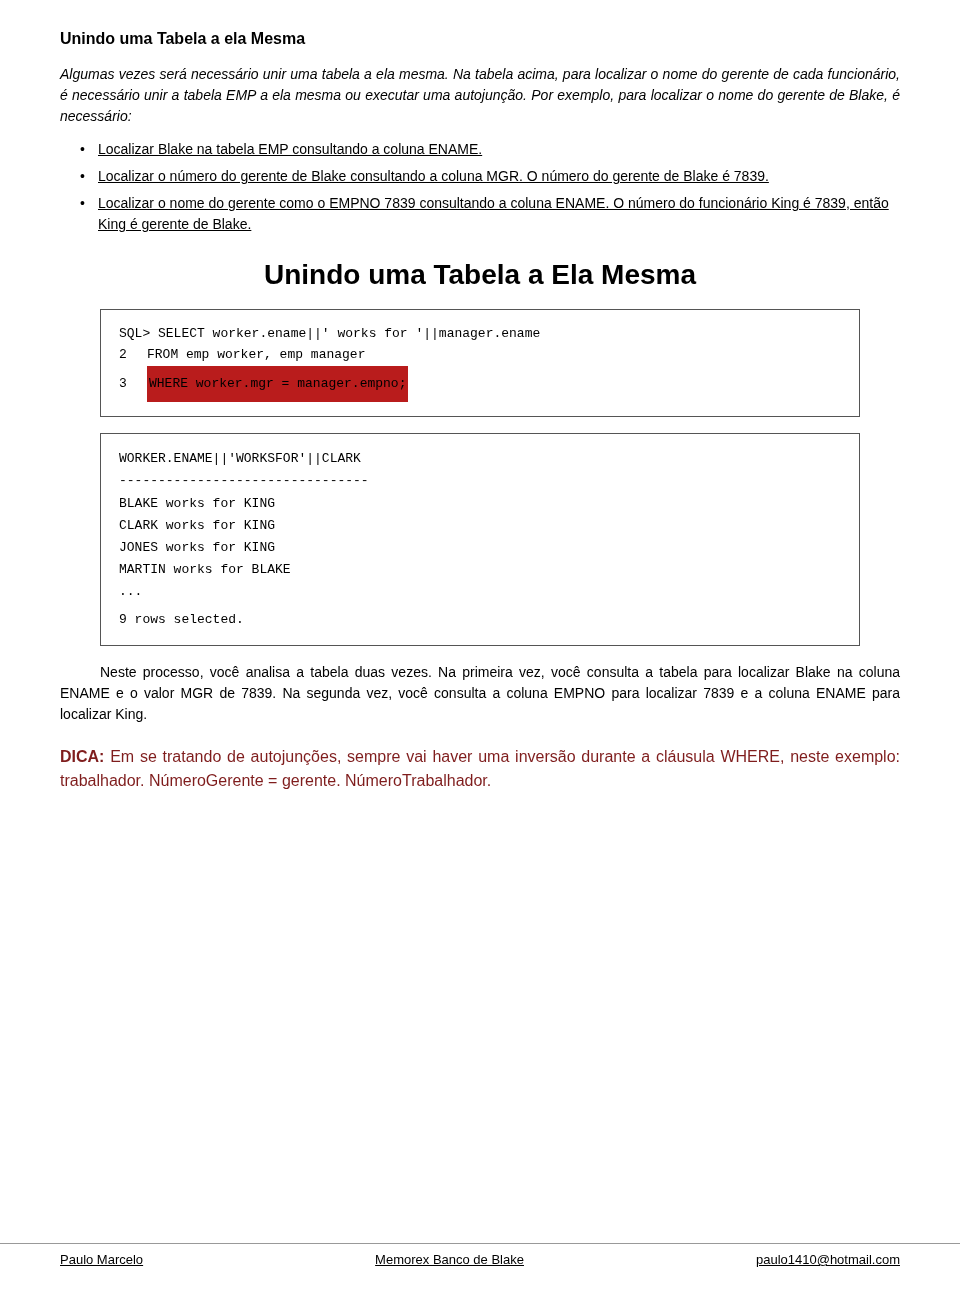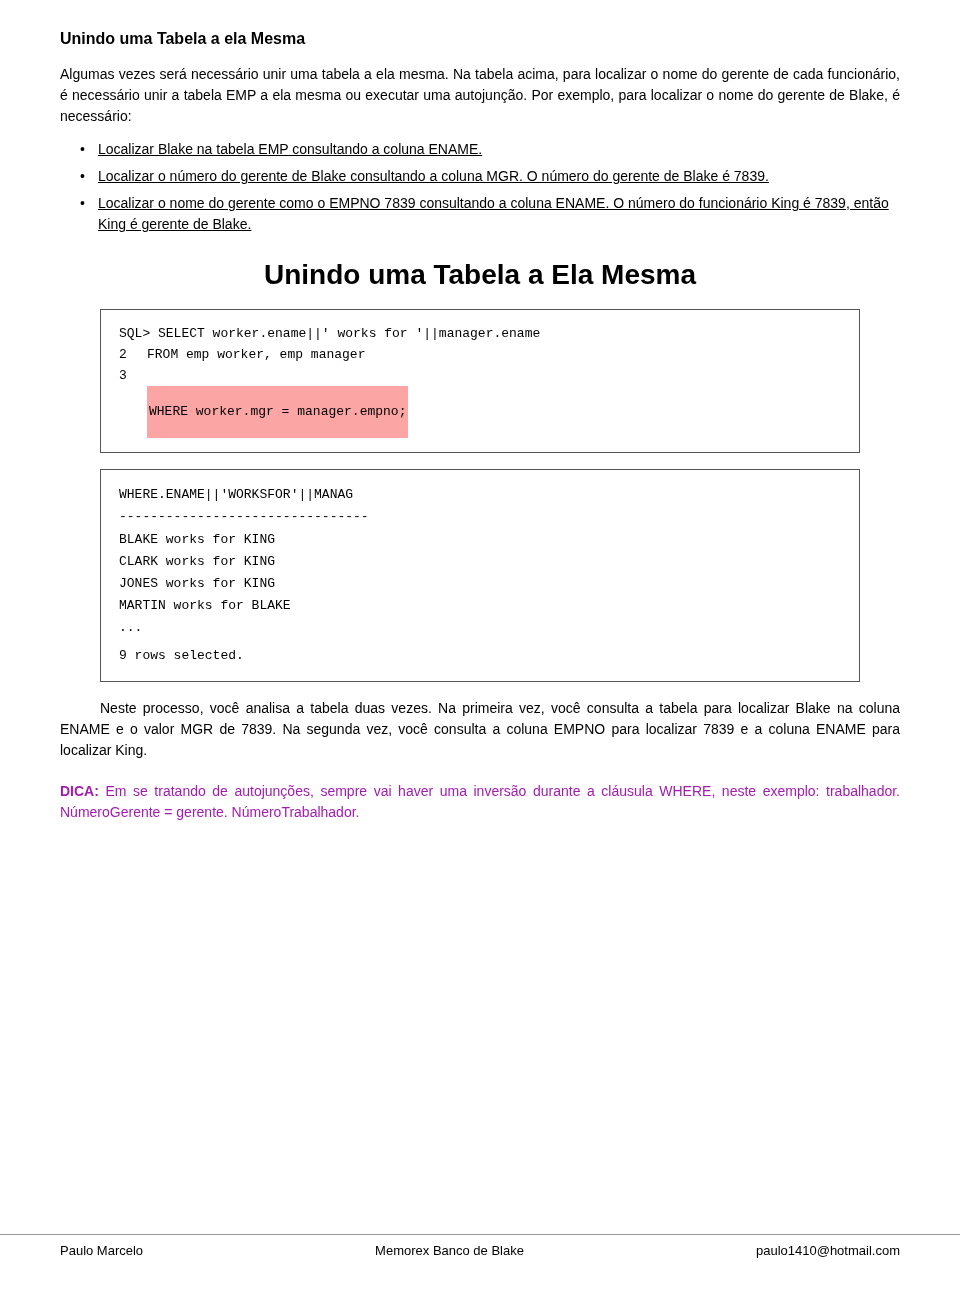--- a/index.html
+++ b/index.html
@@ -16,20 +16,21 @@
     h1.page-title {
       font-size: 16px;
       font-weight: bold;
       margin-bottom: 16px;
       text-align: left;
     }
     p.body-text {
       margin-bottom: 12px;
       line-height: 1.5;
       text-align: justify;
+      font-style: italic;
     }
     ul.bullet-list {
       list-style: none;
       margin-bottom: 12px;
       padding-left: 20px;
     }
     ul.bullet-list li {
       position: relative;
       padding-left: 18px;
       margin-bottom: 6px;
@@ -53,62 +54,62 @@
       border: 1px solid #555;
       background: #fff;
       padding: 14px 18px;
       margin: 16px 40px 16px 40px;
       font-family: 'Courier New', Courier, monospace;
       font-size: 13px;
       line-height: 1.6;
     }
     .code-box .sql-line {
       display: flex;
-      align-items: flex-start;
+      align-items: center;
     }
     .code-box .line-num {
       width: 28px;
       color: #000;
       flex-shrink: 0;
     }
     .code-box .highlight-yellow {
-      background: #fca5a5;
-      padding: 16px 2px;
-      margin-top: 20px;
+      background: #b91c1c;
+      padding: 8px 2px;
     }
     .output-box {
       border: 1px solid #555;
       background: #fff;
       padding: 14px 18px;
       margin: 16px 40px 16px 40px;
       font-family: 'Courier New', Courier, monospace;
       font-size: 13px;
       line-height: 1.7;
     }
     .tip-box {
       margin: 20px 0 10px 0;
-      font-size: 14px;
+      font-size: 16px;
       line-height: 1.5;
-      color: #a21caf;
+      color: #7f1d1d;
       text-align: justify;
     }
     .tip-box .tip-label {
       font-weight: bold;
     }
     .footer {
       position: absolute;
       bottom: 20px;
       left: 0;
       right: 0;
       display: flex;
       justify-content: space-between;
-      padding: 16px 60px;
+      padding: 7px 60px;
       font-size: 13px;
       border-top: 1px solid #999;
       padding-top: 8px;
+      text-decoration: underline;
     }
     .indent-para {
       text-indent: 40px;
       margin-bottom: 20px;
       line-height: 1.5;
       text-align: justify;
     }
   </style>
 </head>
 <body>
@@ -133,21 +134,21 @@
     <span class="line-num">2</span>
     <span>FROM   emp worker, emp manager</span>
   </div>
   <div class="sql-line">
     <span class="line-num">3</span>
     <span class="highlight-yellow">WHERE  worker.mgr = manager.empno;</span>
   </div>
 </div>
 
 <div class="output-box">
-  <div>WHERE.ENAME||'WORKSFOR'||MANAG</div>
+  <div>WORKER.ENAME||'WORKSFOR'||CLARK</div>
   <div>--------------------------------</div>
   <div>BLAKE works for KING</div>
   <div>CLARK works for KING</div>
   <div>JONES works for KING</div>
   <div>MARTIN works for BLAKE</div>
   <div>...</div>
   <div style="margin-top:6px;">9 rows selected.</div>
 </div>
 
 <p class="indent-para">Neste processo, você analisa a tabela duas vezes. Na primeira vez, você consulta a tabela para localizar Blake na coluna ENAME e o valor MGR de 7839. Na segunda vez, você consulta a coluna EMPNO para localizar 7839 e a coluna ENAME para localizar King.</p>

